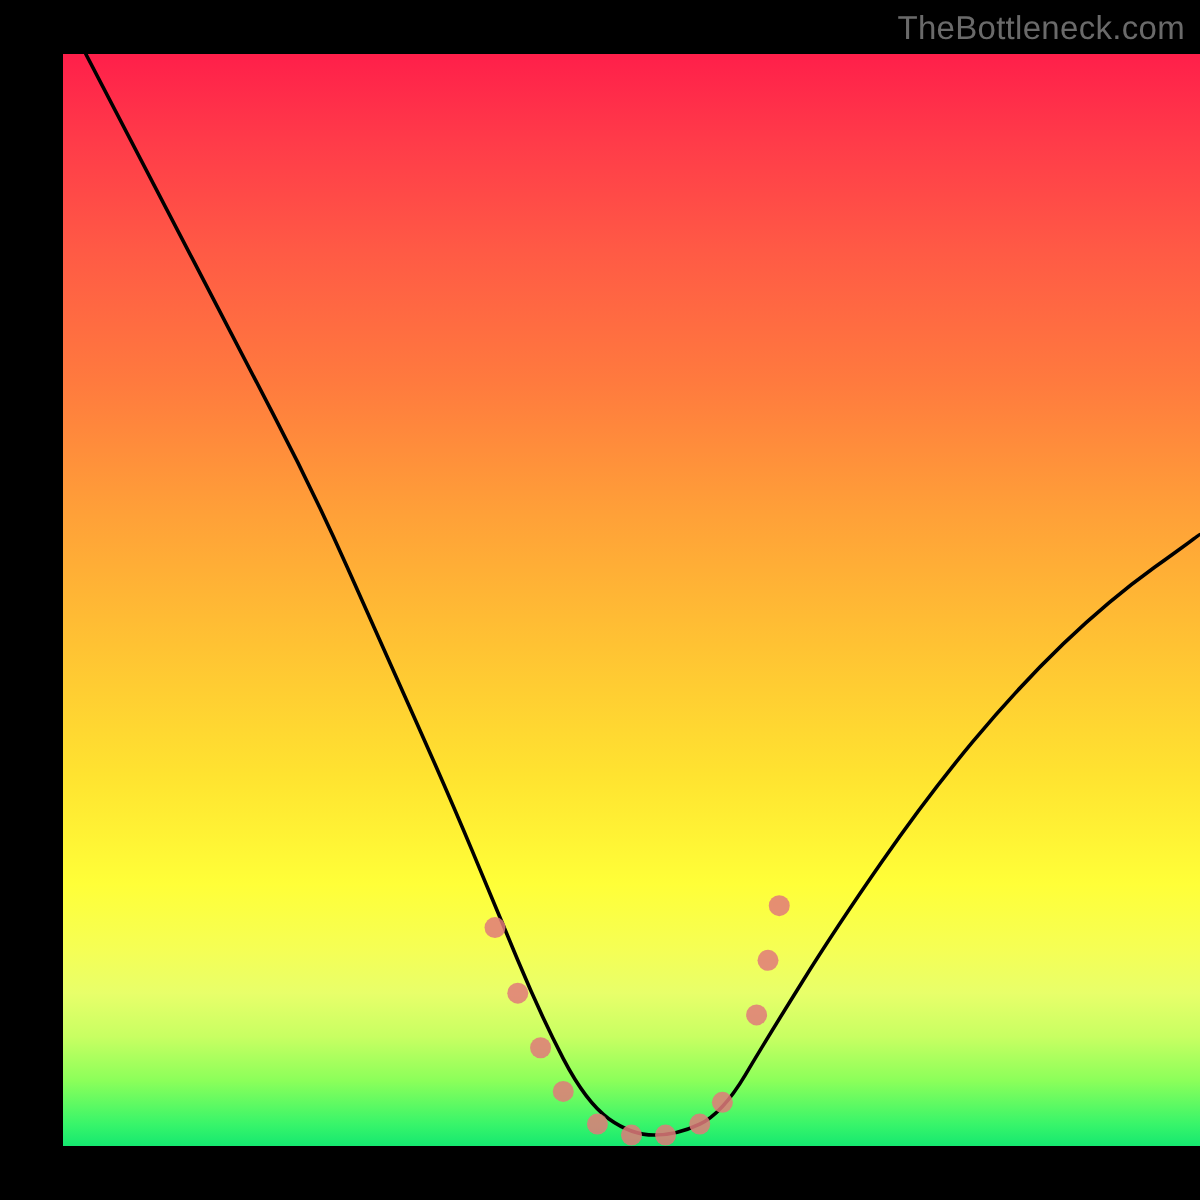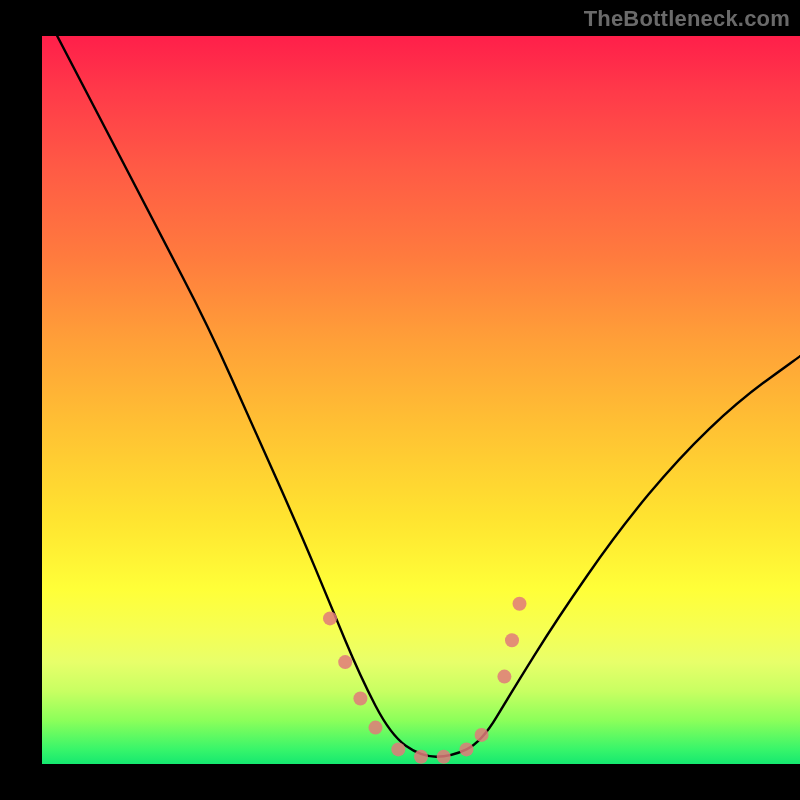--- a/index.html
+++ b/index.html
@@ -47,21 +47,21 @@
     left: 0;
     top: 0;
     width: 758px;
     height: 728px;
   }
   .watermark {
     position: absolute;
     top: 6px;
     right: 10px;
     font-size: 22px;
-    font-weight: 700;
+    font-weight: 400;
     color: #6a6a6a;
     letter-spacing: 0.2px;
     user-select: none;
   }
 </style>
 </head>
 <body>
 
 <div class="frame">
 

